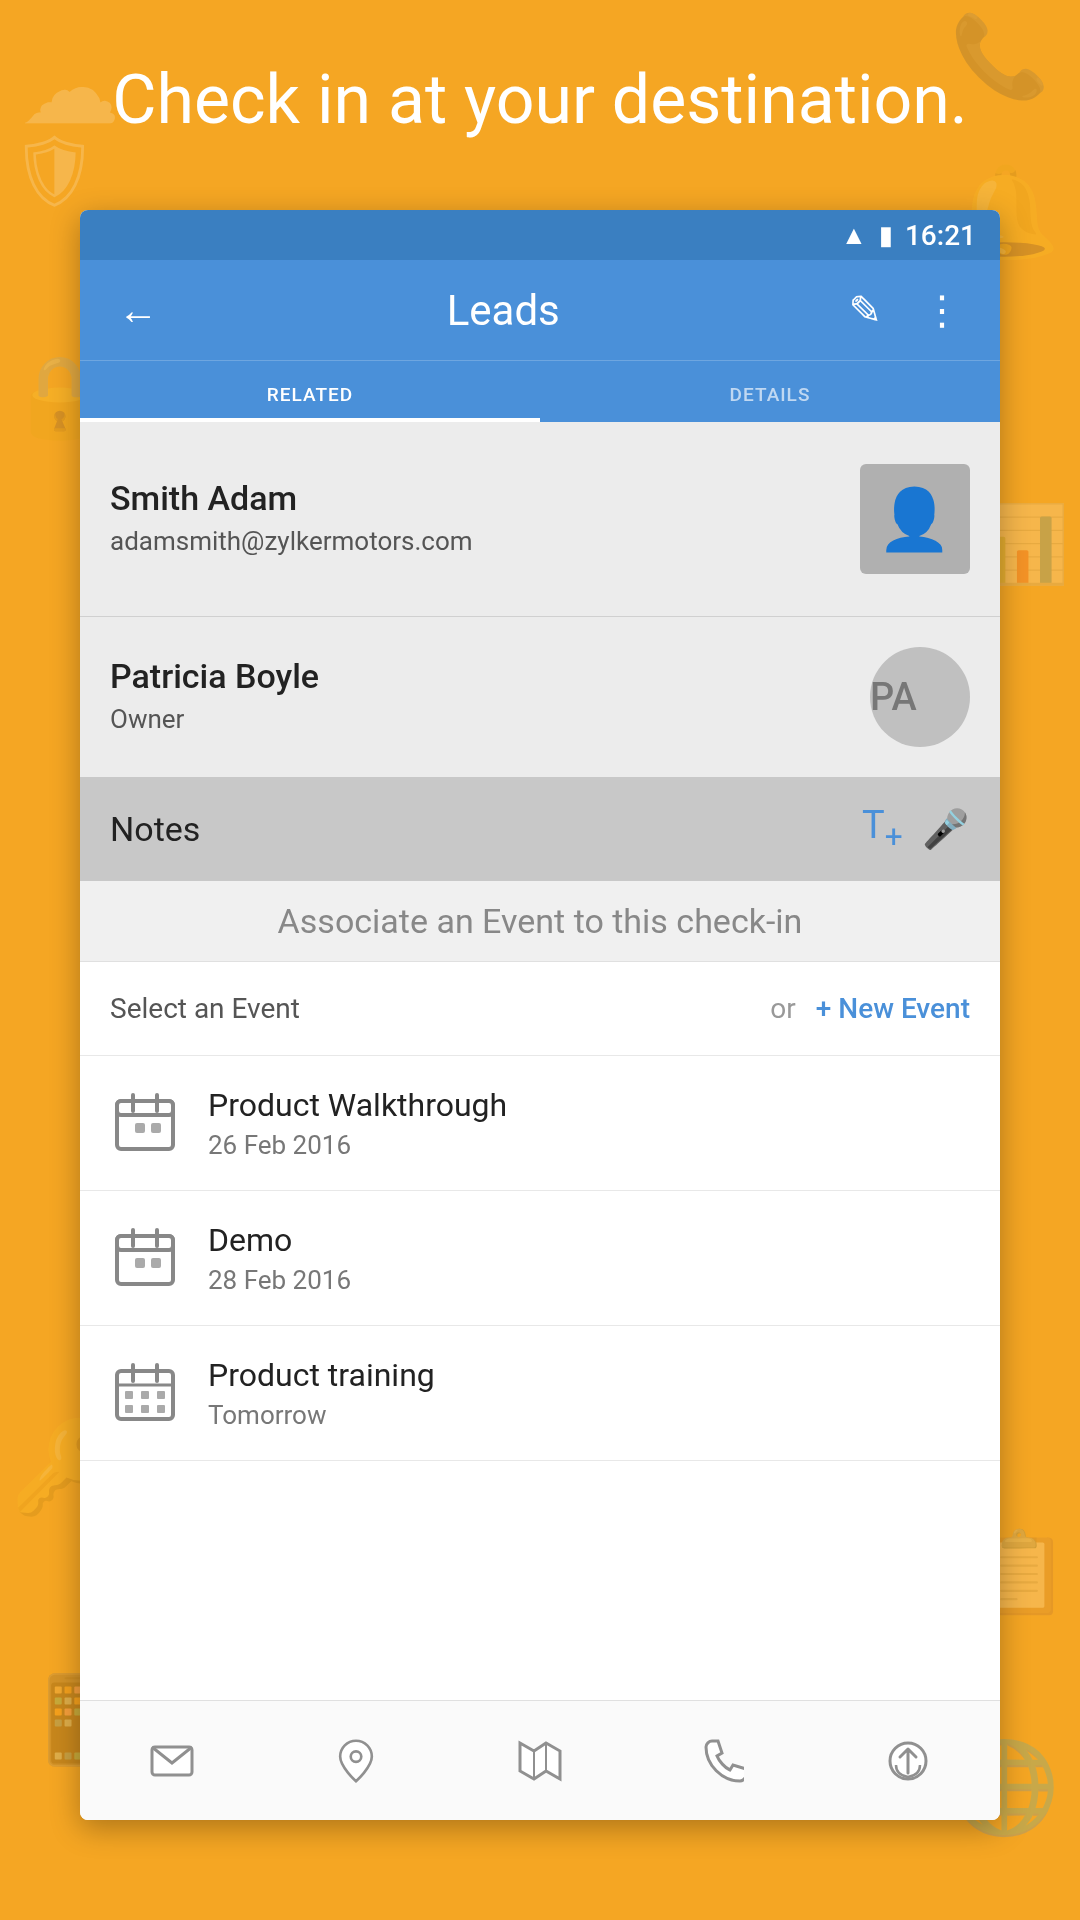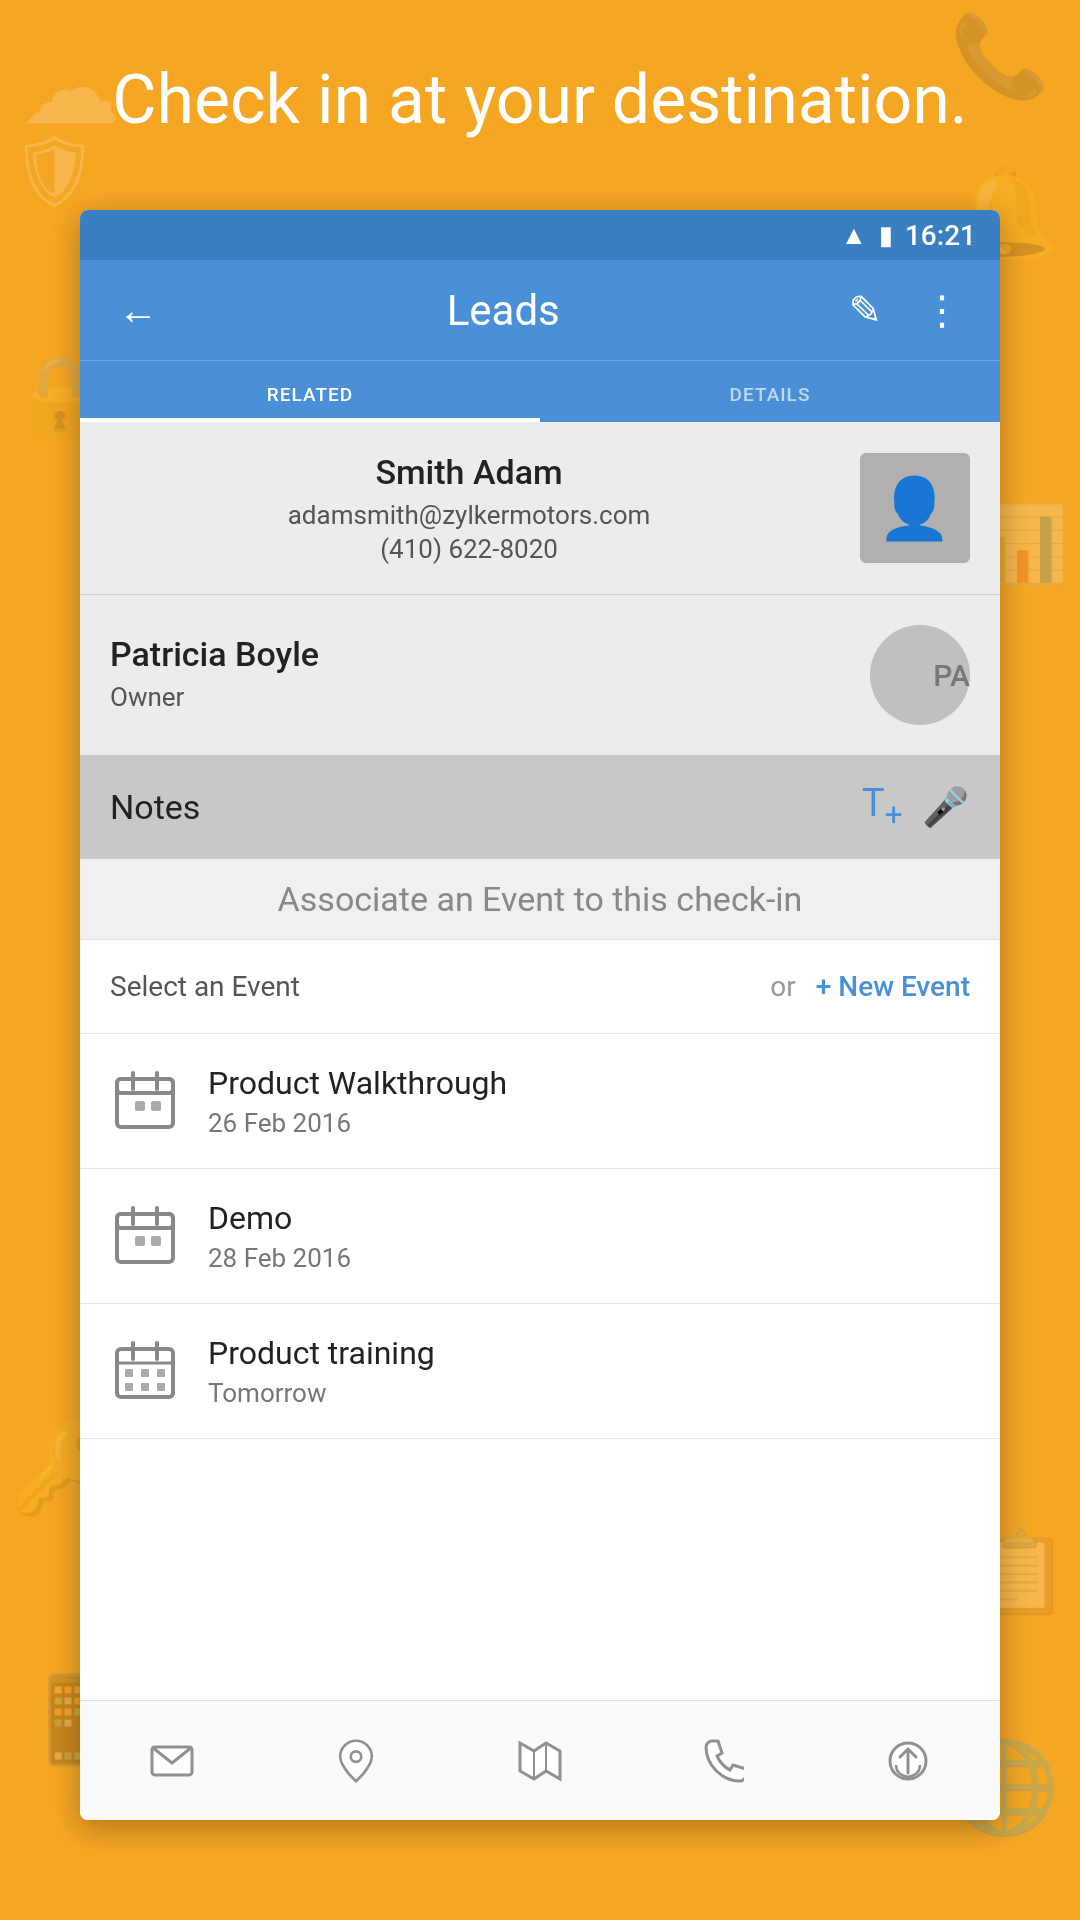--- a/index.html
+++ b/index.html
@@ -122,26 +122,25 @@
       background: white;
     }
 
     .tab.inactive {
       color: rgba(255,255,255,0.65);
     }
 
     
     .contact-card {
       background: #ececec;
-      padding: 30px 30px;
+      padding: 42px 30px;
       display: flex;
       align-items: center;
       gap: 32px;
       border-bottom: 1px solid #d0d0d0;
-      text-align: center;
     }
 
     .contact-info {
       flex: 1;
     }
 
     .contact-name {
       font-size: 34px;
       font-weight: 500;
       color: #222;
@@ -183,24 +182,24 @@
       align-items: center;
     }
 
     .avatar-circle {
       width: 100px;
       height: 100px;
       border-radius: 50%;
       background: #c0c0c0;
       display: flex;
       align-items: center;
-      justify-content: flex-end;
+      justify-content: flex-start;
       flex-shrink: 0;
       color: #777;
-      font-size: 30px;
+      font-size: 38px;
       font-weight: 500;
     }
 
     
     .notes-bar {
       background: #c8c8c8;
       padding: 26px 30px;
       display: flex;
       align-items: center;
       justify-content: space-between;
@@ -378,21 +377,20 @@
     </div>
     <div class="tab inactive">
       <span>DETAILS</span>
     </div>
   </div>
 
   <div class="contact-card">
     <div class="contact-info">
       <div class="contact-name">Smith Adam</div>
       <div class="contact-email">adamsmith@zylkermotors.com</div>
-      <div class="contact-phone">(410) 622-8020</div>
     </div>
     <div class="contact-avatar">
       <span class="avatar-person">👤</span>
     </div>
   </div>
 
   <div class="contact-card-2">
     <div class="contact-info">
       <div class="contact-name">Patricia Boyle</div>
       <div class="contact-email">Owner</div>

